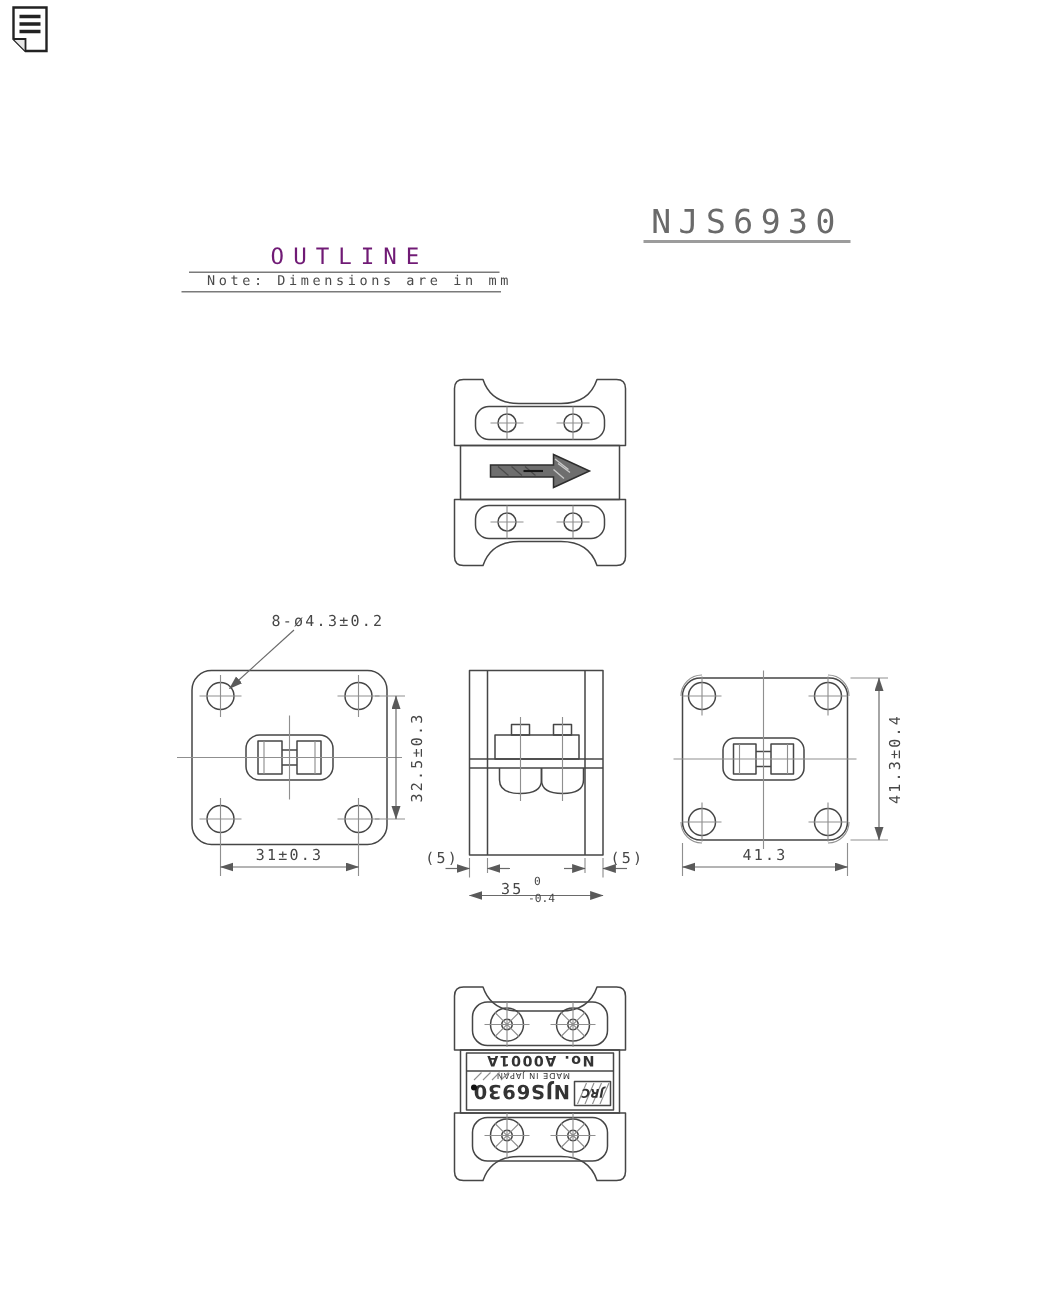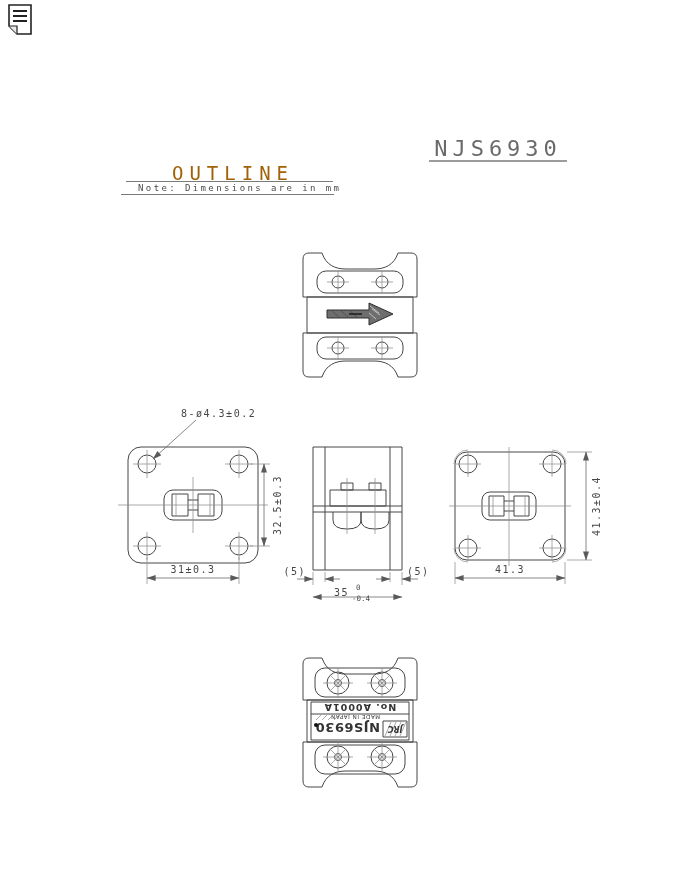--- a/index.html
+++ b/index.html
@@ -3,21 +3,21 @@
 <meta charset="utf-8">
 <style>
   html,body{margin:0;padding:0;background:#fff;}
   #canvas{position:relative;width:697px;height:804px;background:#ffffff;overflow:hidden;
           font-family:"DejaVu Sans Mono","Liberation Mono",monospace;}
   .abs{position:absolute;}
   
   #title{left:428px;top:136px;width:140px;text-align:center;font-size:22px;letter-spacing:5px;
          color:#6a6a6a;font-family:"DejaVu Sans Mono","Liberation Mono",monospace;}
   #title-underline{left:429px;top:160px;width:138px;height:2px;background:#9c9c9c;}
-  #outline-word{left:133px;top:162px;width:200px;text-align:center;font-size:19px;letter-spacing:6px;color:#a16207;}
+  #outline-word{left:133px;top:162px;width:200px;text-align:center;font-size:15px;letter-spacing:6px;color:#701a75;}
   #outline-line1{left:126px;top:181px;width:207px;height:1px;background:#7a7a7a;}
   #note-text{left:122px;top:183px;font-size:9px;letter-spacing:2.4px;color:#4a4a4a;white-space:nowrap;padding-left:16px;}
   #outline-line2{left:121px;top:194px;width:213px;height:1px;background:#7a7a7a;}
   
   svg{position:absolute;left:0;top:0;}
   .ln{stroke:#464646;stroke-width:1;fill:none;stroke-linejoin:round;}
   .thin{stroke:#8f8f8f;stroke-width:0.75;fill:none;}
   .dim{stroke:#6a6a6a;stroke-width:0.8;fill:none;}
   text.d{font-family:"DejaVu Sans Mono","Liberation Mono",monospace;font-size:10px;fill:#474747;letter-spacing:1.5px;}
   text.ds{font-family:"DejaVu Sans Mono","Liberation Mono",monospace;font-size:7.5px;fill:#474747;}

